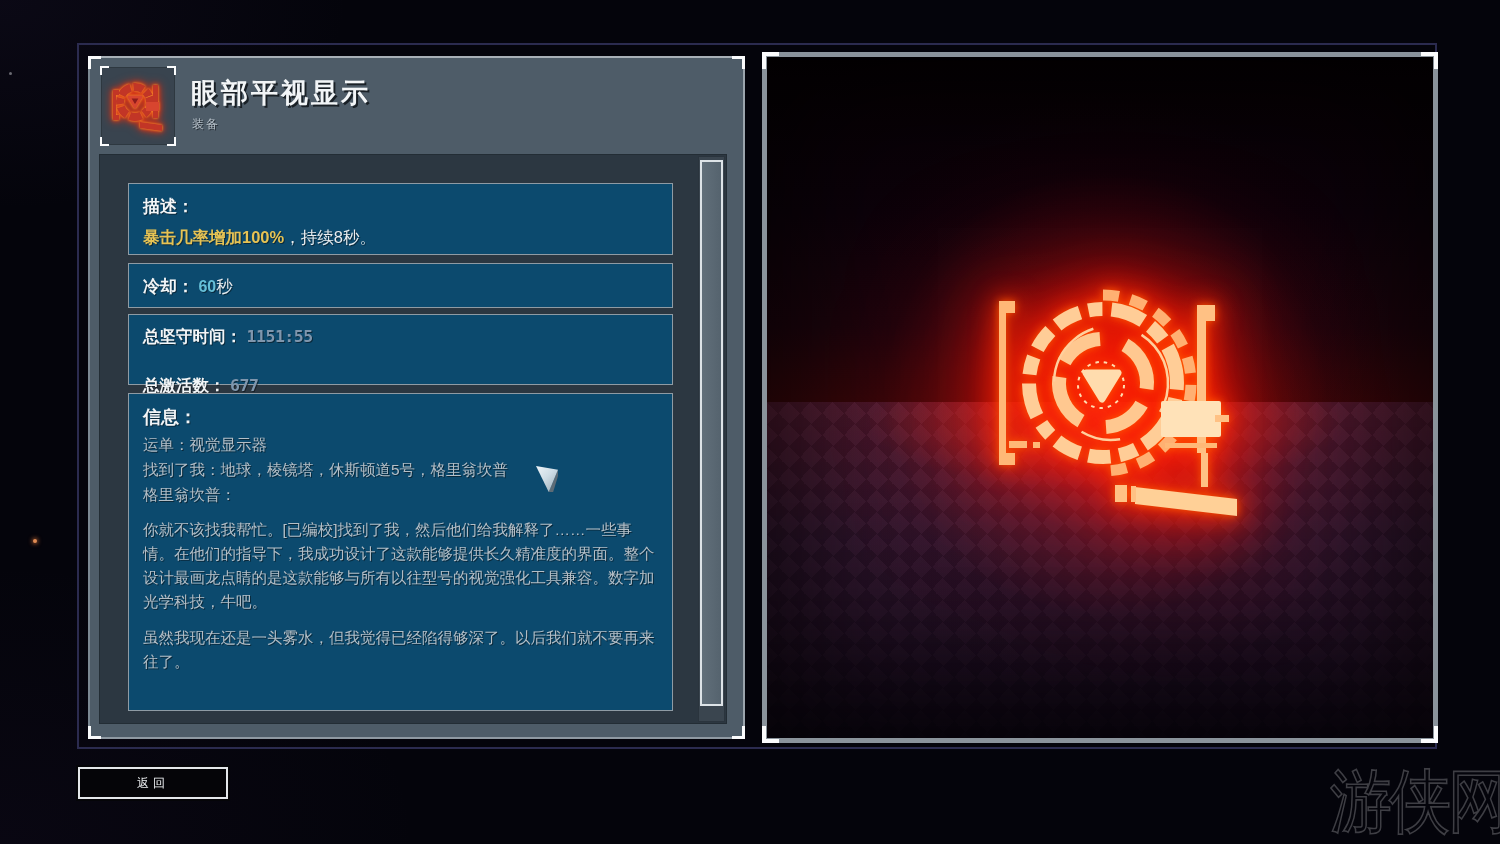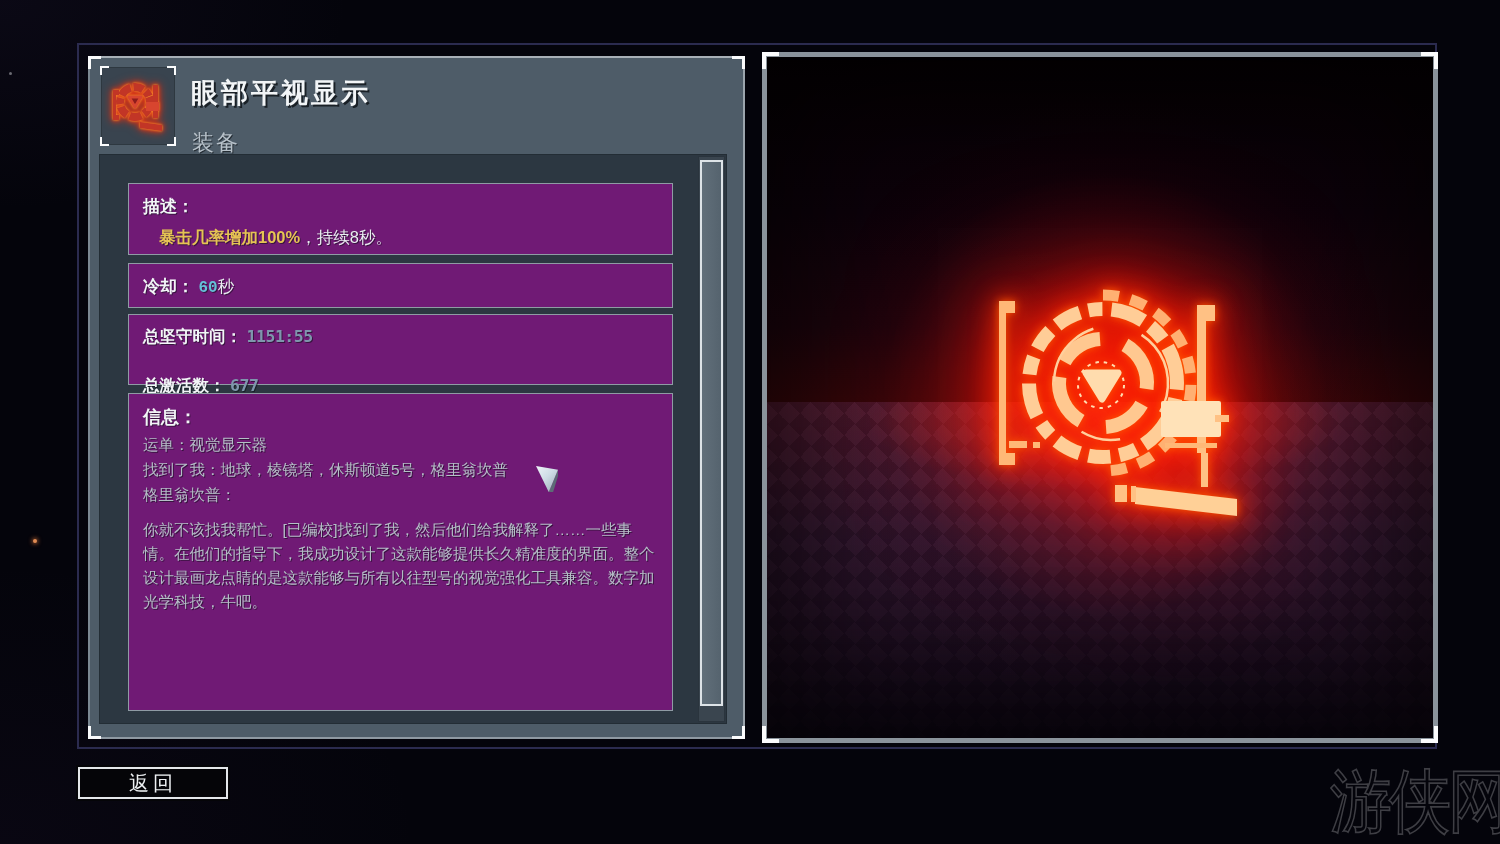--- a/index.html
+++ b/index.html
@@ -46,43 +46,43 @@
     background:#39444f; border:1px solid #2e3840;
   }
   .icon-box svg{ position:absolute; left:6px; top:8px;
     filter:drop-shadow(0 0 1px #f5a02e) drop-shadow(0 0 2px #e83c17) drop-shadow(0 0 4px rgba(255,40,0,.8)); }
   .panel-title{
     position:absolute; left:101px; top:17px;
     font-size:27px; font-weight:bold; letter-spacing:3px;
     text-shadow:2px 2px 0 rgba(8,12,16,.75);
   }
   .panel-subtitle{
-    position:absolute; left:102px; top:70px;
-    font-size:22px; color:#b7c1c9; letter-spacing:2px;
+    position:absolute; left:102px; top:58px;
+    font-size:12px; color:#b7c1c9; letter-spacing:2px;
     text-shadow:1px 1px 0 rgba(8,12,16,.6);
   }
   .content-inset{
     position:absolute; left:9px; top:96px; width:628px; height:570px;
     background:#2c3741; box-shadow:inset 0 0 0 1px #232d35;
   }
   .info-box{
     position:absolute; left:29px; width:545px;
-    background:#701a75; border:1px solid #8f9ba4;
+    background:#0c4a6e; border:1px solid #8f9ba4;
     padding:11px 14px;
     text-shadow:1px 1px 0 rgba(10,14,18,.55);
   }
   .box-desc{ top:29px;  height:72px; }
   .box-cool{ top:109px; height:45px; }
   .box-stat{ top:160px; height:71px; }
   .box-info{ top:239px; height:318px; }
   .lbl{ font-size:17px; font-weight:bold; color:#f2f5f7; }
-  .val-line{ margin-top:9px; font-size:16.5px;margin-left:16px; }
+  .val-line{ margin-top:9px; font-size:16.5px; }
   .gold{ color:#e6c354; font-weight:bold; }
   .white{ color:#e9edf0; }
-  .cyan{ color:#66c0d8; font-weight:bold; font-family:Liberation Mono, monospace; }
+  .cyan{ color:#66c0d8; font-weight:bold; font-family:Liberation Sans, sans-serif; }
   .slate{ color:#7f96ad; font-weight:bold; font-family:"DejaVu Sans Mono",monospace; letter-spacing:-0.5px; }
   .stat-line{ font-size:16.5px; font-weight:bold; }
   .stat-line + .stat-line{ margin-top:27px; }
   .info-head{ font-size:18px; font-weight:bold; }
   .irow{ margin-top:6px; font-size:15.5px; color:#b5bfc7; line-height:19px; }
   .irow .ival{ color:#b5bfc7; }
   .irow .ival.strong{ color:#c6d0d7; font-weight:bold; font-family:"DejaVu Sans Mono",monospace; letter-spacing:-0.5px; }
   .para{ margin-top:14px; font-size:15.5px; line-height:24px; color:#b5bfc7; }
   .para.last{ margin-top:12px; }
 
@@ -130,21 +130,21 @@
     filter:drop-shadow(0 0 4px #ff5a00) drop-shadow(0 0 12px #ff2d00)
            drop-shadow(0 0 30px rgba(255,20,0,.85)) drop-shadow(0 0 60px rgba(255,0,0,.5));
   }
 
   
   .back-btn{
     position:absolute; left:78px; top:767px; width:150px; height:32px;
     background:#050508; border:2px solid #e4e7ea;
     box-shadow:0 0 0 2px #050508;
     display:flex; align-items:center; justify-content:center;
-    font-size:20px; letter-spacing:4px; color:#eef1f3; cursor:pointer;
+    font-size:12px; letter-spacing:4px; color:#eef1f3; cursor:pointer;
   }
   .watermark{
     position:absolute; left:1330px; top:748px; width:180px; height:96px; overflow:hidden;
     font-family:"DejaVu Serif","Liberation Serif",serif;
     font-size:62px; letter-spacing:-3px; line-height:96px;
     color:transparent; -webkit-text-stroke:1.5px #3e3e44;
     transform:scaleY(1.12); transform-origin:top left;
   }
 
   
@@ -220,20 +220,21 @@
         <span class="slate">677</span>
       </div>
     </div>
 
     <div class="info-box box-info">
       <div class="info-head">信息：</div>
       <div class="irow"><span>运单：</span><span class="ival">视觉显示器</span></div>
       <div class="irow"><span>找到了我：</span><span class="ival">地球，棱镜塔，休斯顿道5号，格里翁坎普</span></div>
       <div class="irow"><span>格里翁坎普：</span></div>
       <div class="para">你就不该找我帮忙。[已编校]找到了我，然后他们给我解释了……一些事情。在他们的指导下，我成功设计了这款能够提供长久精准度的界面。整个设计最画龙点睛的是这款能够与所有以往型号的视觉强化工具兼容。数字加光学科技，牛吧。</div>
+      <div class="para last">虽然我现在还是一头雾水，但我觉得已经陷得够深了。以后我们就不要再来往了。</div>
     </div>
 
     <div class="scroll-track">
       <div class="scroll-thumb"></div>
     </div>
   </div>
 </div>
 
 <div class="right-panel">
   <span class="br big tl" style="left:-5px;top:-5px;"></span>

